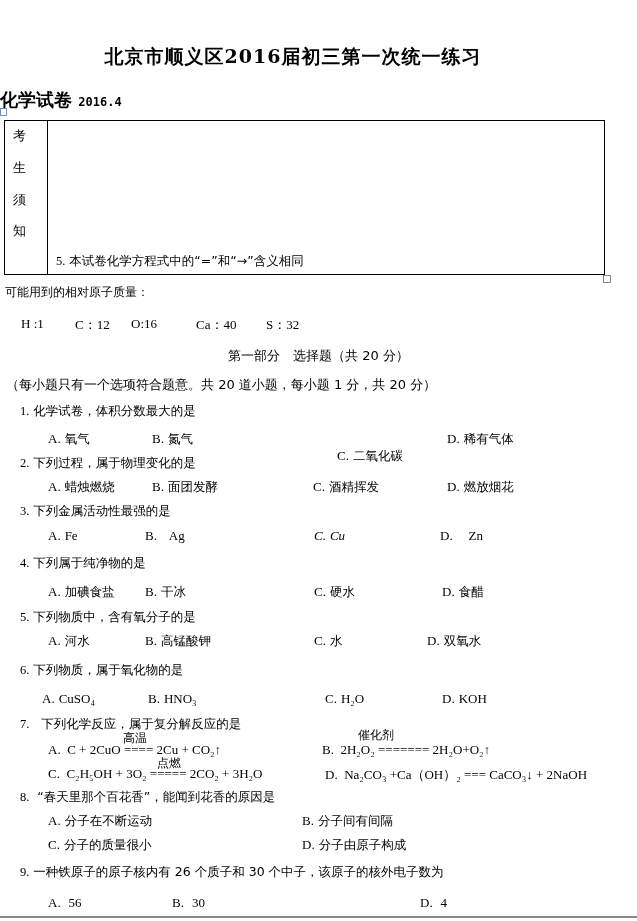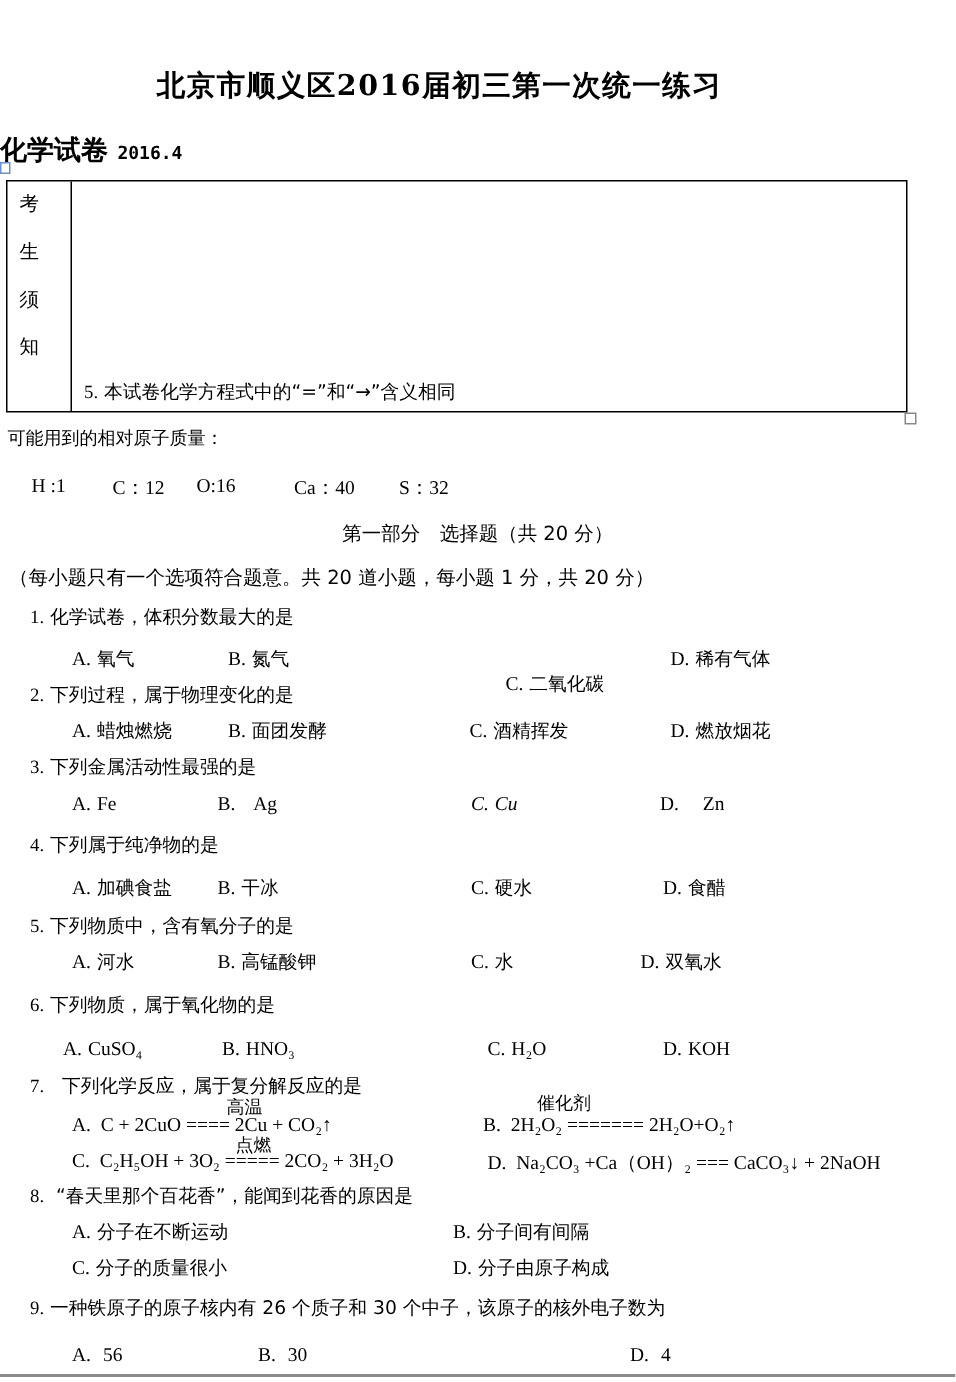--- a/index.html
+++ b/index.html
@@ -114,21 +114,21 @@
 <div class="abs opt" style="left:427px; top:633px;"><span class="l">D.</span> <span>双氧水</span></div>
 
 <div class="abs q" style="left:20px; top:662px;"><span class="n">6.</span> <span>下列物质，属于氧化物的是</span></div>
 <div class="abs opt" style="left:42px; top:691px;"><span class="l">A.</span> <span class="l">CuSO₄</span></div>
 <div class="abs opt" style="left:148px; top:691px;"><span class="l">B.</span> <span class="l">HNO₃</span></div>
 <div class="abs opt" style="left:325px; top:691px;"><span class="l">C.</span> <span class="l">H₂O</span></div>
 <div class="abs opt" style="left:442px; top:691px;"><span class="l">D.</span> <span class="l">KOH</span></div>
 
 <div class="abs q" style="left:20px; top:716px;"><span class="n">7.</span>&nbsp;&nbsp; <span>下列化学反应，属于复分解反应的是</span></div>
 
-<div class="abs cond" style="left:123px; top:730px;margin-left:28px;">高温</div>
+<div class="abs cond" style="left:123px; top:730px;">高温</div>
 <div class="abs eq" style="left:48px; top:742px;"><span>A.</span>&nbsp; <span>C + 2CuO ==== 2Cu + CO₂↑</span></div>
 
 <div class="abs cond" style="left:358px; top:727px;">催化剂</div>
 <div class="abs eq" style="left:322px; top:742px;"><span>B.</span>&nbsp; <span>2H₂O₂ ======= 2H₂O+O₂↑</span></div>
 
 <div class="abs cond" style="left:157px; top:755px;">点燃</div>
 <div class="abs eq" style="left:48px; top:766px;"><span>C.</span>&nbsp; <span>C₂H₅OH + 3O₂ ===== 2CO₂ + 3H₂O</span></div>
 
 <div class="abs eq" style="left:325px; top:766px;"><span>D.</span>&nbsp; <span>Na₂CO₃ +Ca（OH）₂ === CaCO₃↓ + 2NaOH</span></div>
 

